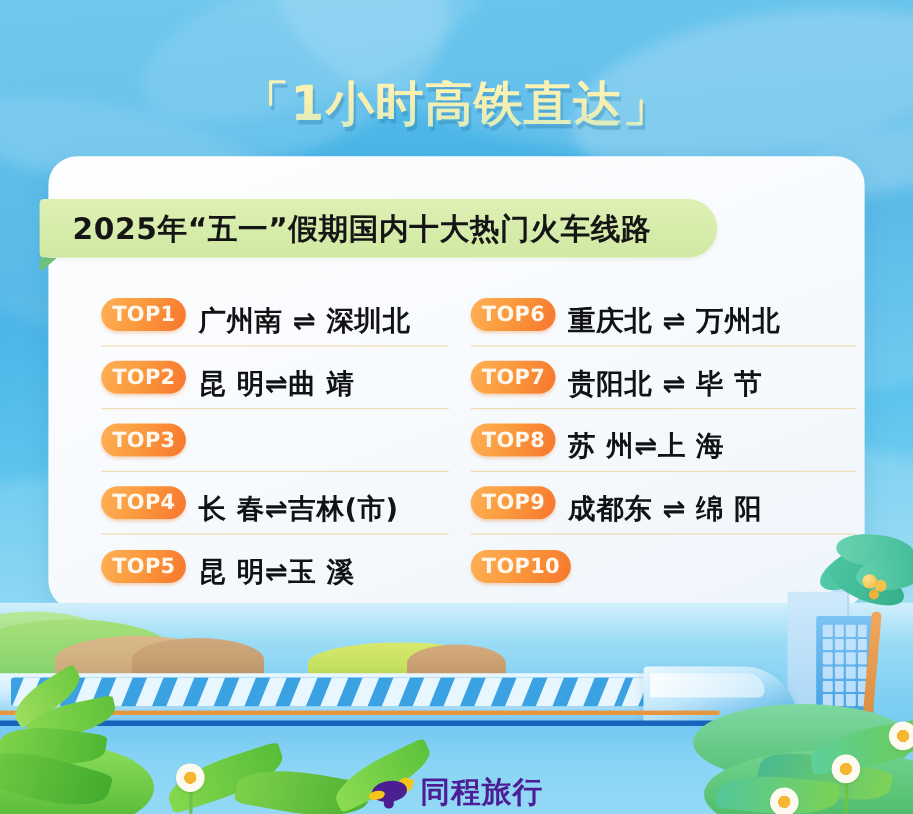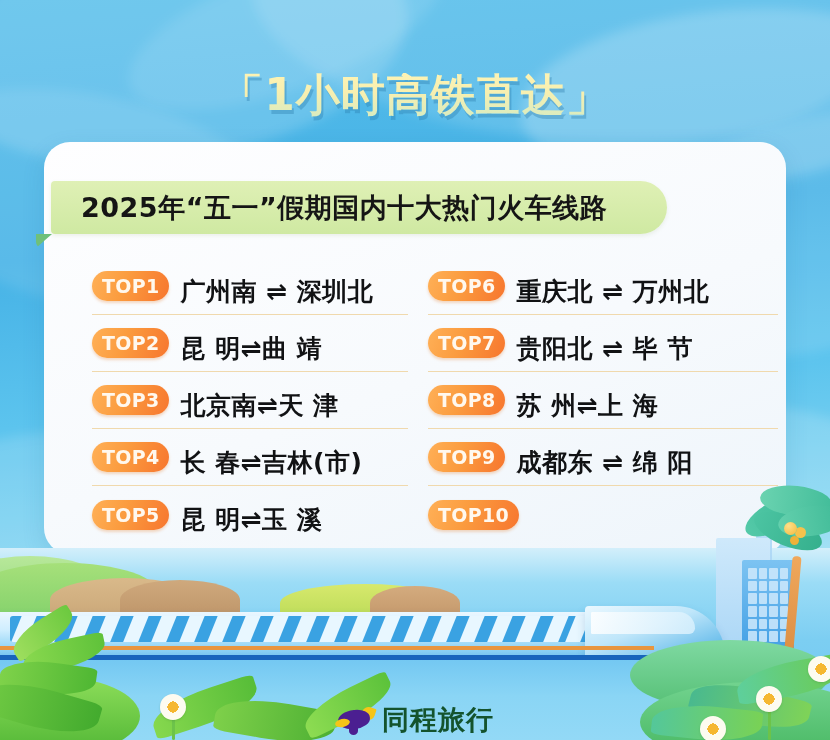--- a/index.html
+++ b/index.html
@@ -56,21 +56,20 @@
     box-shadow:0 8px 22px rgba(30,110,160,0.16);
   }
 
   
   .ribbon{
     position:absolute; left:36px; top:181px; width:616px; height:53px;
     background:linear-gradient(180deg,#dff0b5 0%,#cfe9a2 100%);
     border-radius:4px 27px 27px 4px;
     display:flex; align-items:center;
     box-shadow:0 2px 4px rgba(120,150,80,0.12);
-    margin-left:15px;
   }
   .ribbon-fold{
     position:absolute; left:36px; top:234px; width:16px; height:14px;
     background:#6fc07a; border-radius:0 0 3px 6px;
     clip-path:polygon(0 0,100% 0,0 100%);
   }
   .ribbon-text{
     font-family:"DejaVu Sans","Liberation Sans",sans-serif;
     font-size:27px; font-weight:bold; color:#151515;
     margin-left:30px; letter-spacing:0.5px; white-space:nowrap;
@@ -232,21 +231,21 @@
   .blimp-wing{
     position:absolute; left:-1px; top:11px; width:15px; height:8px;
     background:#f5c518; border-radius:50%; transform:rotate(-12deg);
   }
   .blimp-tail{
     position:absolute; left:13px; top:19px; width:9px; height:8px;
     background:#4b1f91; border-radius:0 0 50% 50%;
   }
   .brand{
     font-family:Liberation Serif, serif;
-    font-size:27px; font-weight:bold; color:#14532d; letter-spacing:1px;
+    font-size:27px; font-weight:bold; color:#4c1d95; letter-spacing:1px;
   }
 </style>
 </head>
 <body>
 
 <div id="poster">
 
   <div class="sky">
     <div class="cloudwave cw1"></div>
     <div class="cloudwave cw2"></div>
@@ -275,21 +274,20 @@
       <div class="row">
         <span class="badge">TOP1</span>
         <span class="route">广州南 ⇌ 深圳北</span>
       </div>
       <div class="row">
         <span class="badge">TOP2</span>
         <span class="route">昆  明⇌曲  靖</span>
       </div>
       <div class="row">
         <span class="badge">TOP3</span>
-        <span class="route">北京南⇌天  津</span>
       </div>
       <div class="row">
         <span class="badge">TOP4</span>
         <span class="route">长  春⇌吉林(市)</span>
       </div>
       <div class="row">
         <span class="badge">TOP5</span>
         <span class="route">昆  明⇌玉  溪</span>
       </div>
     </div>

